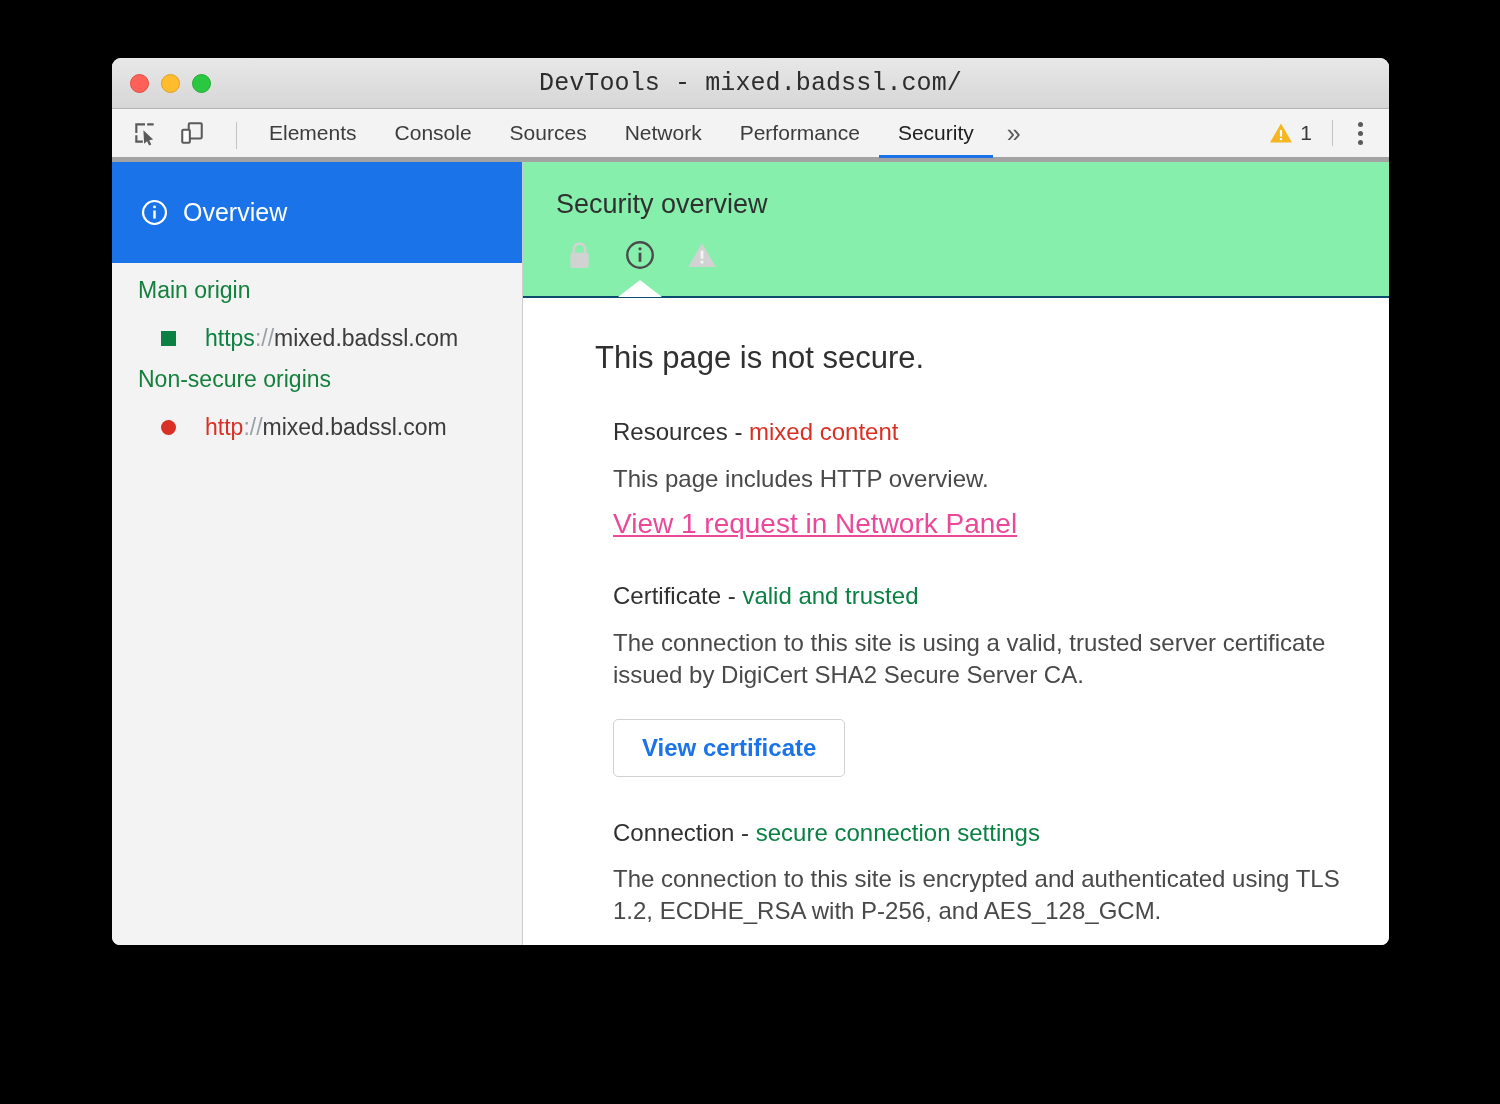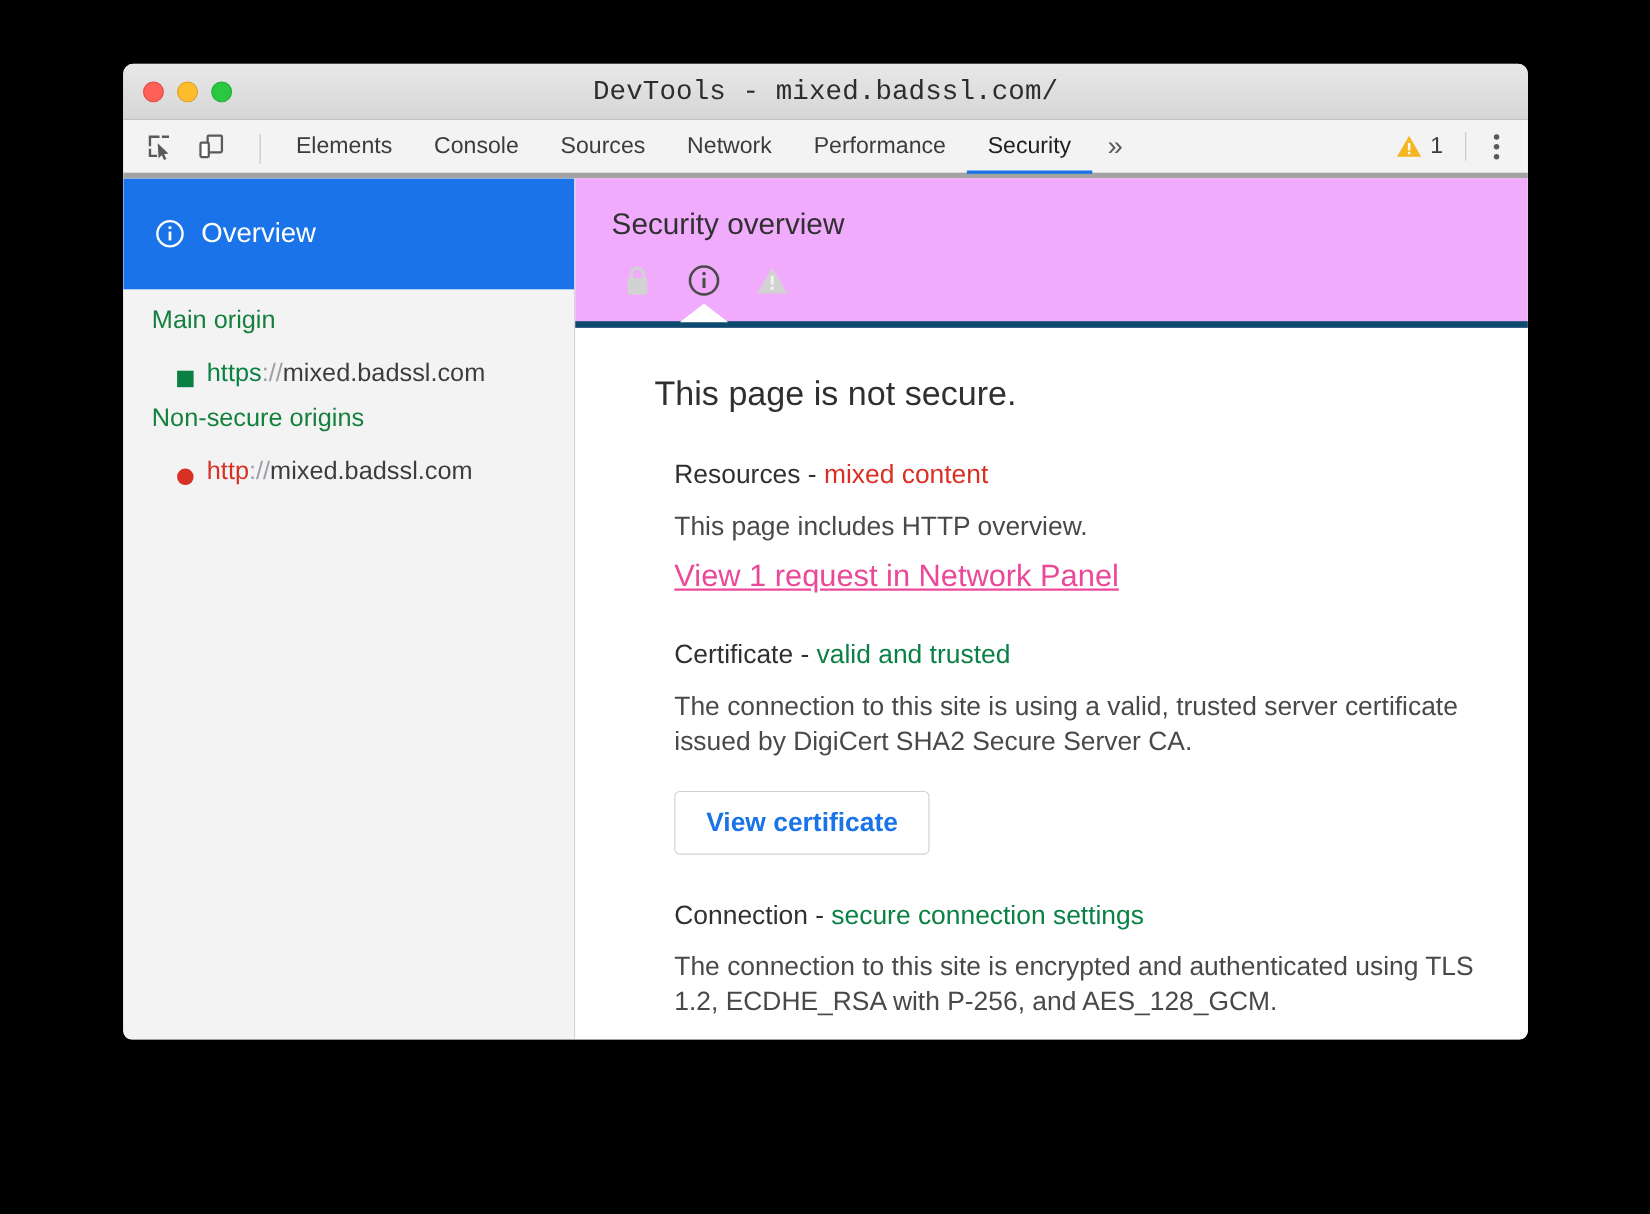--- a/index.html
+++ b/index.html
@@ -175,44 +175,44 @@
   }
   .origin-group { padding: 0 0 0 26px; }
   .group-title {
     font-size: 23px;
     color: #15803d;
     margin-top: 14px;
     margin-bottom: 21px;
   }
   .origin-row {
     display: flex;
-    align-items: flex-end;
-    gap: 12px;
+    align-items: center;
+    gap: 29px;
     padding-left: 23px;
     margin-bottom: 4px;
     cursor: pointer;
   }
   .chip-sq { width: 15px; height: 15px; background: #0b8043; flex: 0 0 15px; }
   .chip-ci { width: 15px; height: 15px; border-radius: 50%; background: #d93025; flex: 0 0 15px; }
   .origin-url { font-size: 23px; color: #3c3c3c; white-space: nowrap; }
   .scheme-ok   { color: #0b8043; }
   .scheme-bad  { color: #d93025; }
   .sep-dim     { color: #9aa0a6; }
 
   
   #main {
     flex: 1;
     display: flex;
     flex-direction: column;
     background: #ffffff;
     min-width: 0;
   }
   #main-header {
-    background: #f0abfc;
-    border-bottom: 6px solid #0c4a6e;
+    background: #86efac;
+    border-bottom: 2px solid #0c4a6e;
     padding: 27px 0 0 33px;
     position: relative;
     height: 136px;
   }
   #main-title {
     font-size: 27px;
     color: #303030;
     font-weight: normal;
     margin-bottom: 20px;
   }

